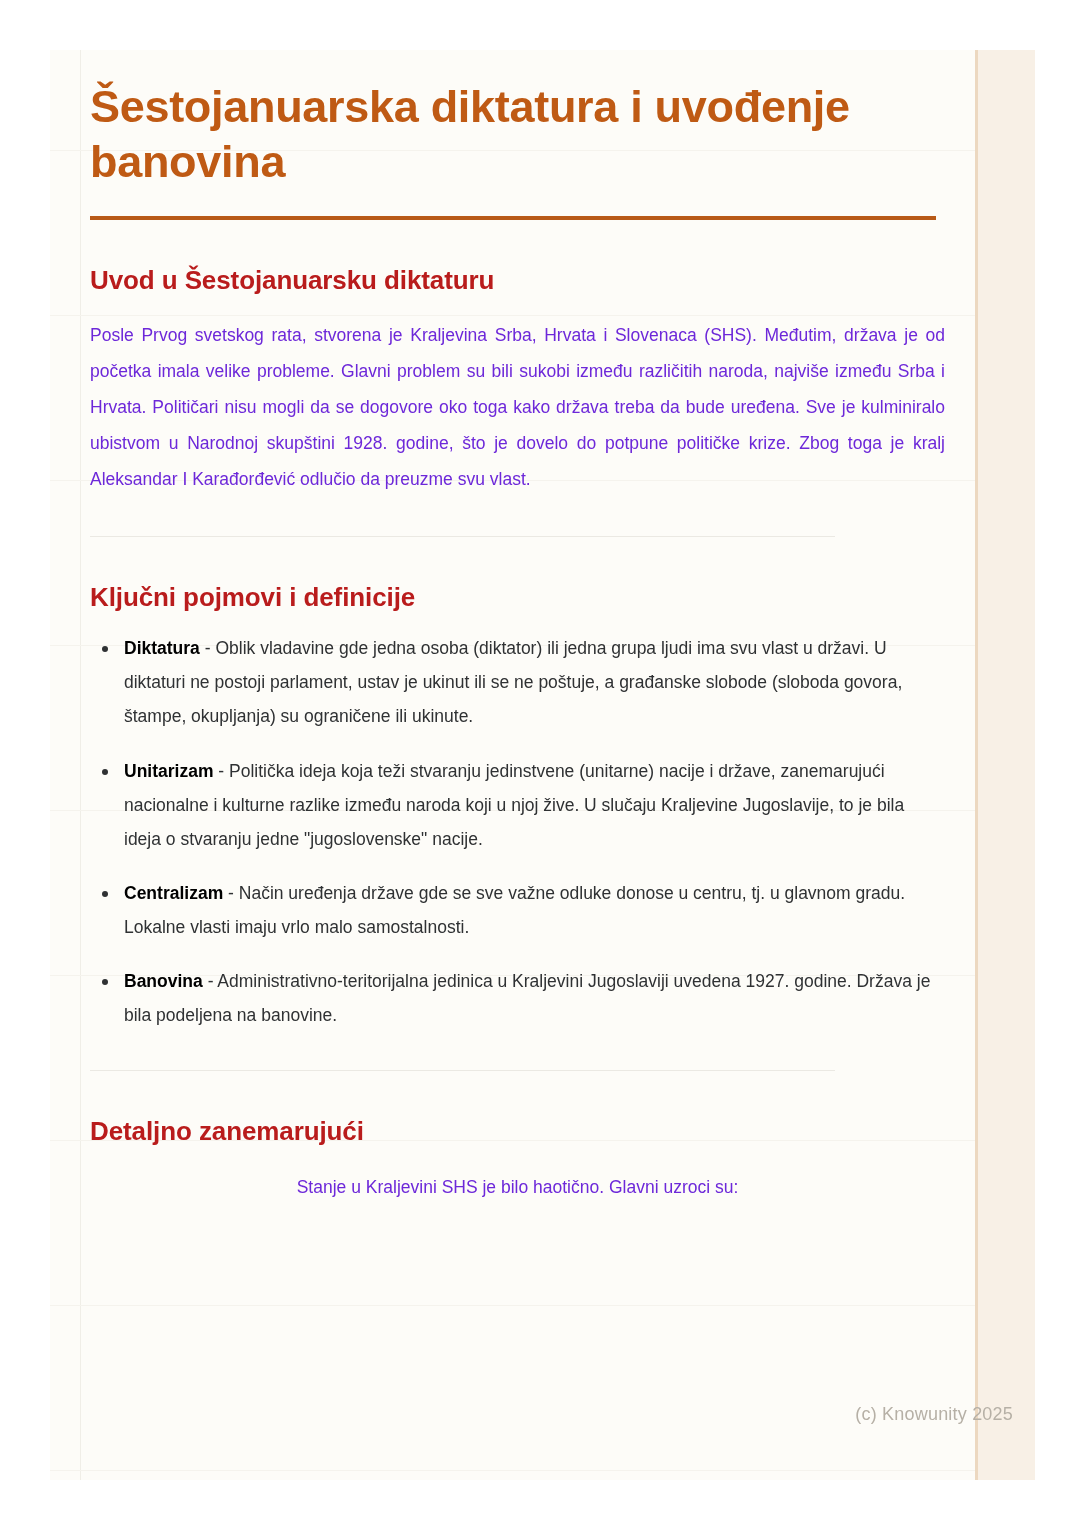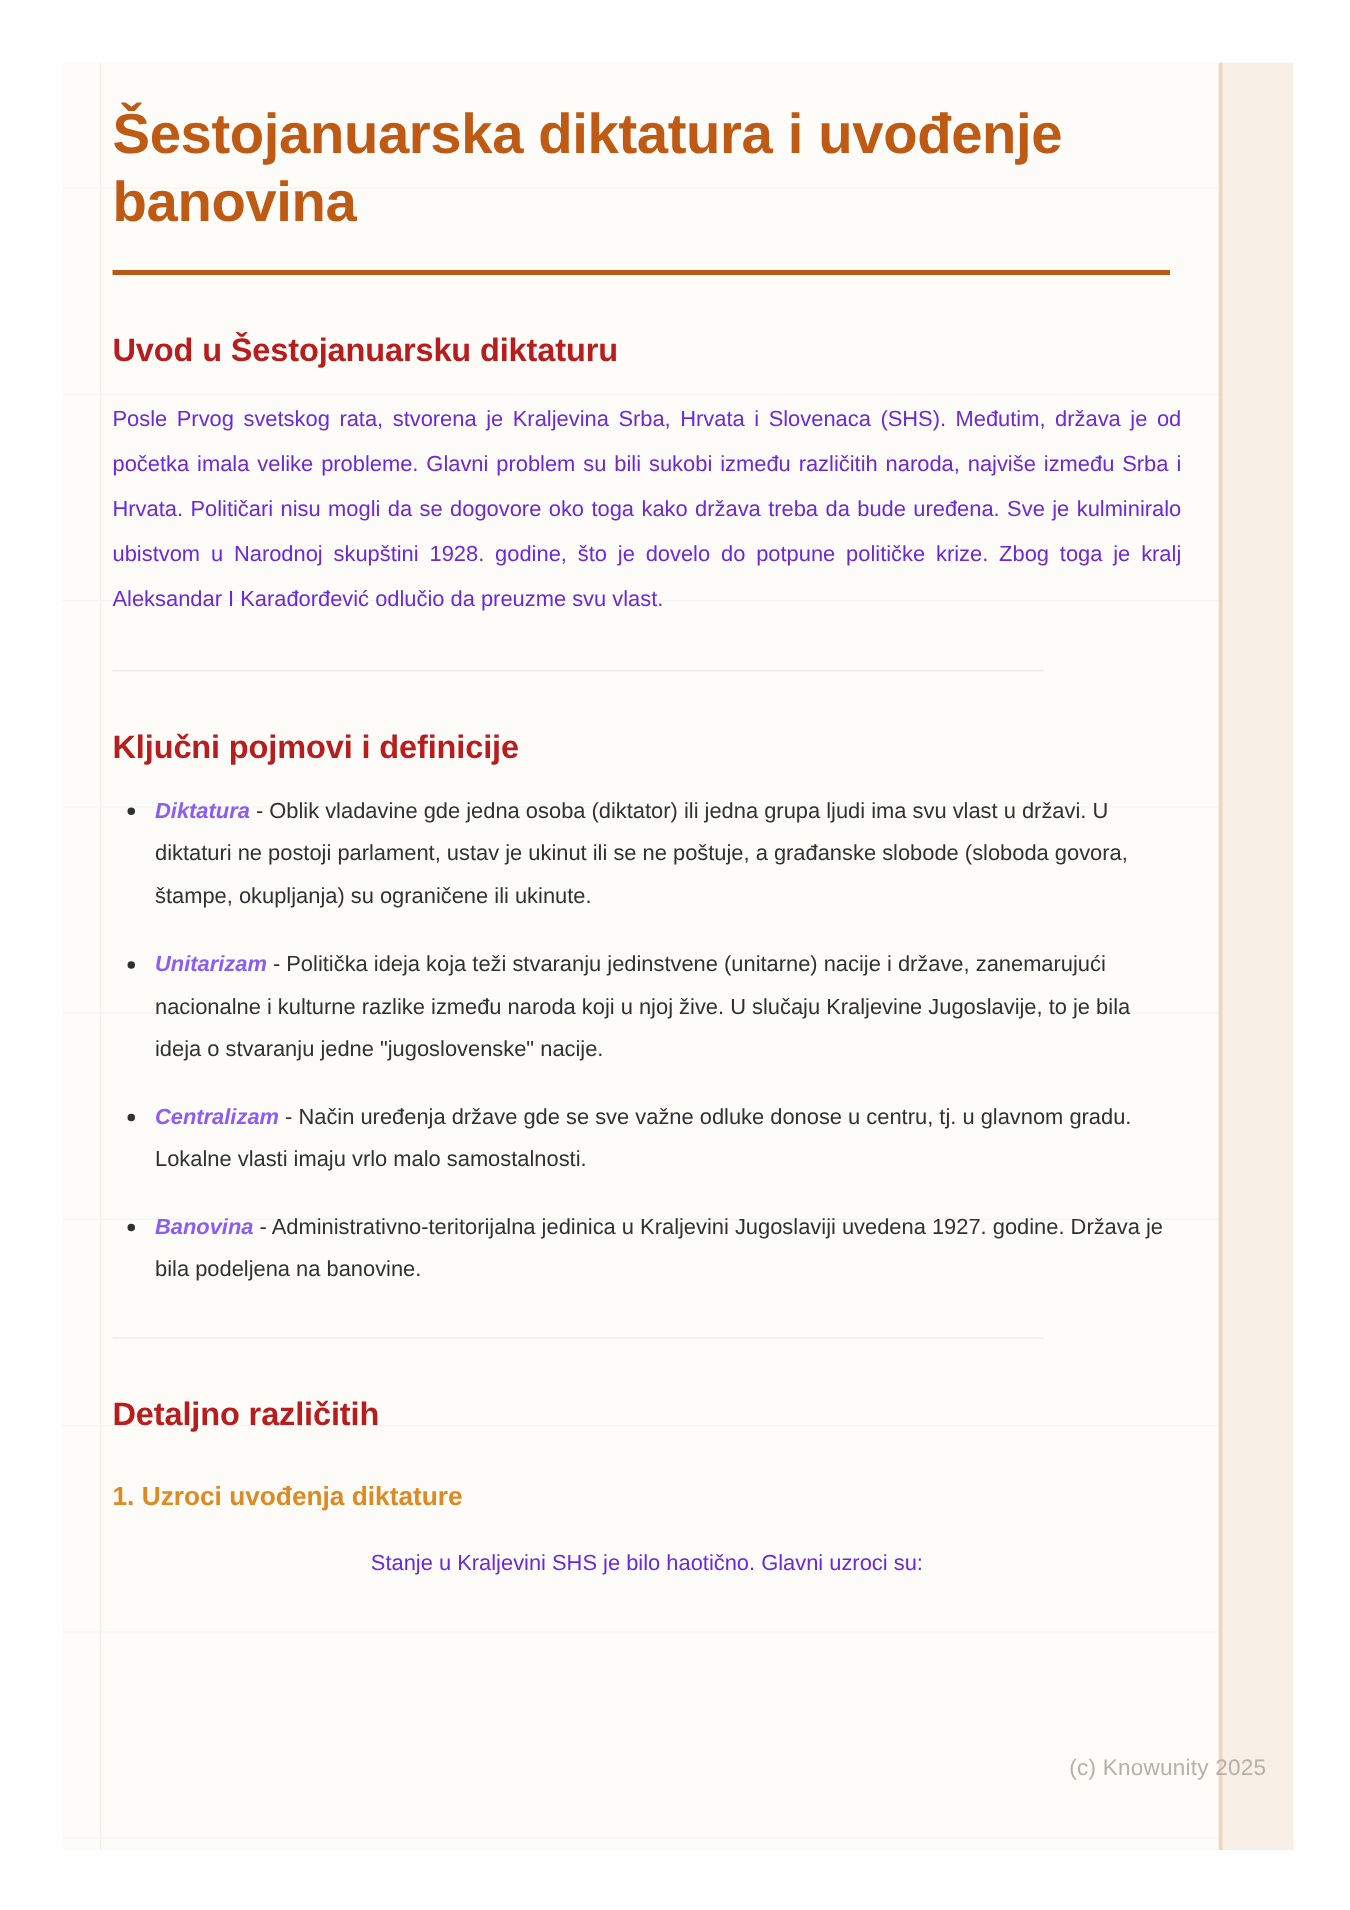--- a/index.html
+++ b/index.html
@@ -139,21 +139,21 @@
   ul.bullets > li::before {
     content: "";
     position: absolute;
     left: -22px;
     top: 15px;
     width: 6px;
     height: 6px;
     border-radius: 50%;
     background: #2f3133;
   }
-  .term { font-weight: 700; color: #8b5cf6; font-style: italic; }
+  .term { font-weight: 700; color: #000000; }
 
   hr.soft-divider {
     border: 0;
     height: 1px;
     background: #ebe9e3;
     margin: 38px 0 0 0;
     width: 745px;
   }
 
   .watermark {
@@ -211,23 +211,22 @@
         <li>
           <span class="term">Centralizam</span><span> - Način uređenja države gde se sve važne odluke donose u centru, tj. u glavnom gradu. Lokalne vlasti imaju vrlo malo samostalnosti.</span>
         </li>
         <li>
           <span class="term">Banovina</span><span> - Administrativno-teritorijalna jedinica u Kraljevini Jugoslaviji uvedena 1927. godine. Država je bila podeljena na banovine.</span>
         </li>
       </ul>
 
       <hr class="soft-divider">
 
-      <h2 class="section-title">Detaljno različitih</h2>
-
-      <h3 class="sub-title">1. Uzroci uvođenja diktature</h3>
+      <h2 class="section-title">Detaljno zanemarujući</h2>
+
 
       <p class="body-text flush">Stanje u Kraljevini SHS je bilo haotično. Glavni uzroci su:</p>
 
 
     </div>
 
     <div class="watermark">(c) Knowunity 2025</div>
 
   </div>
 </div>

